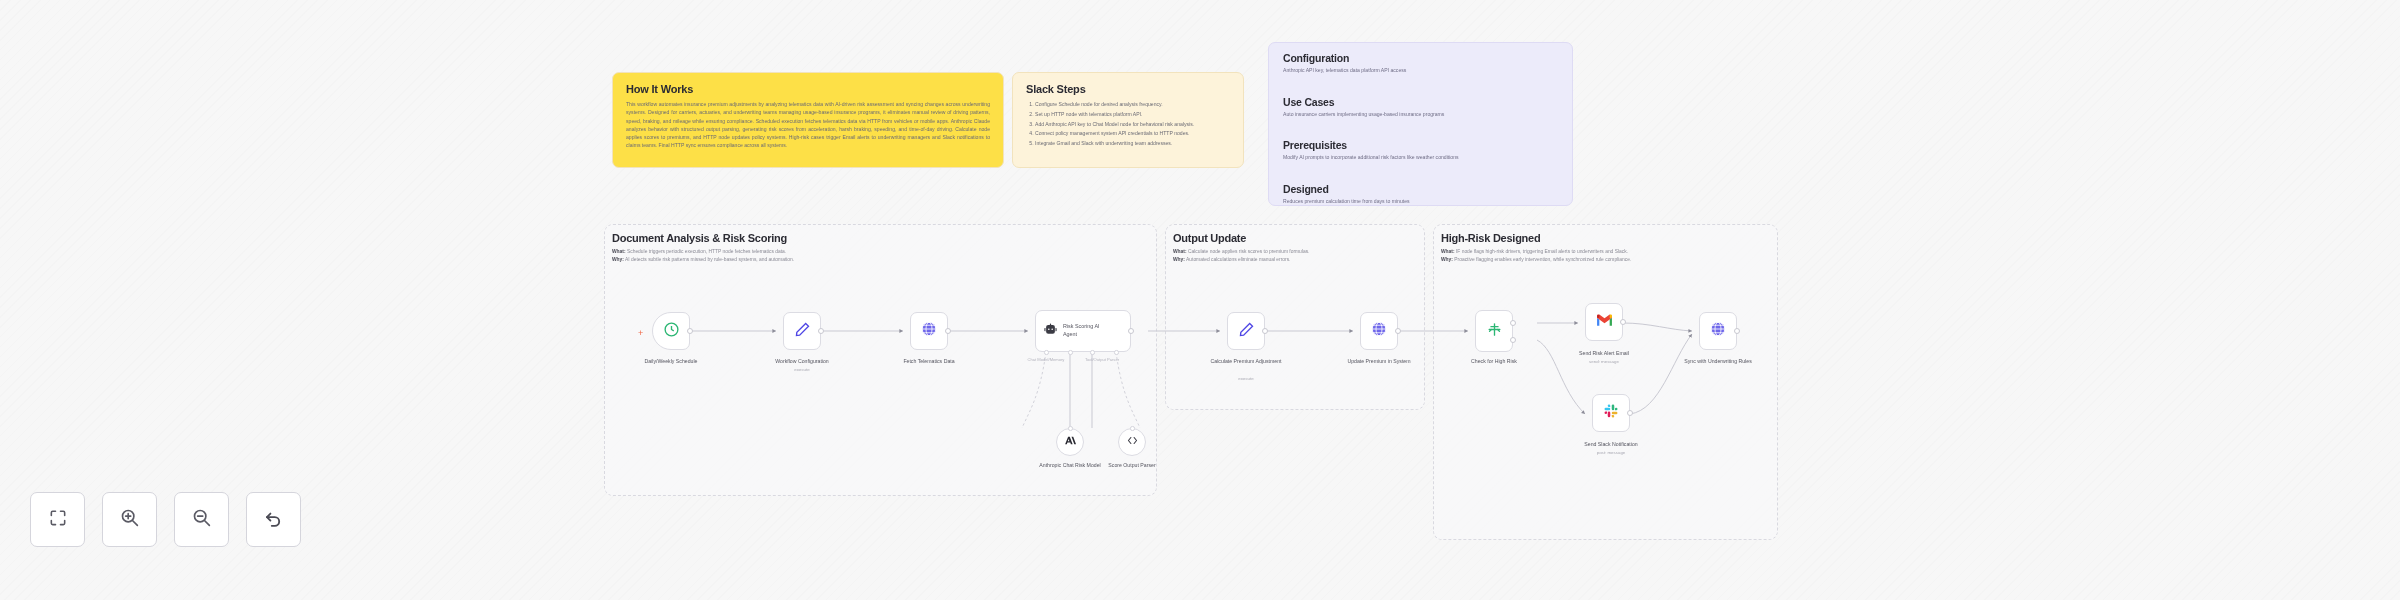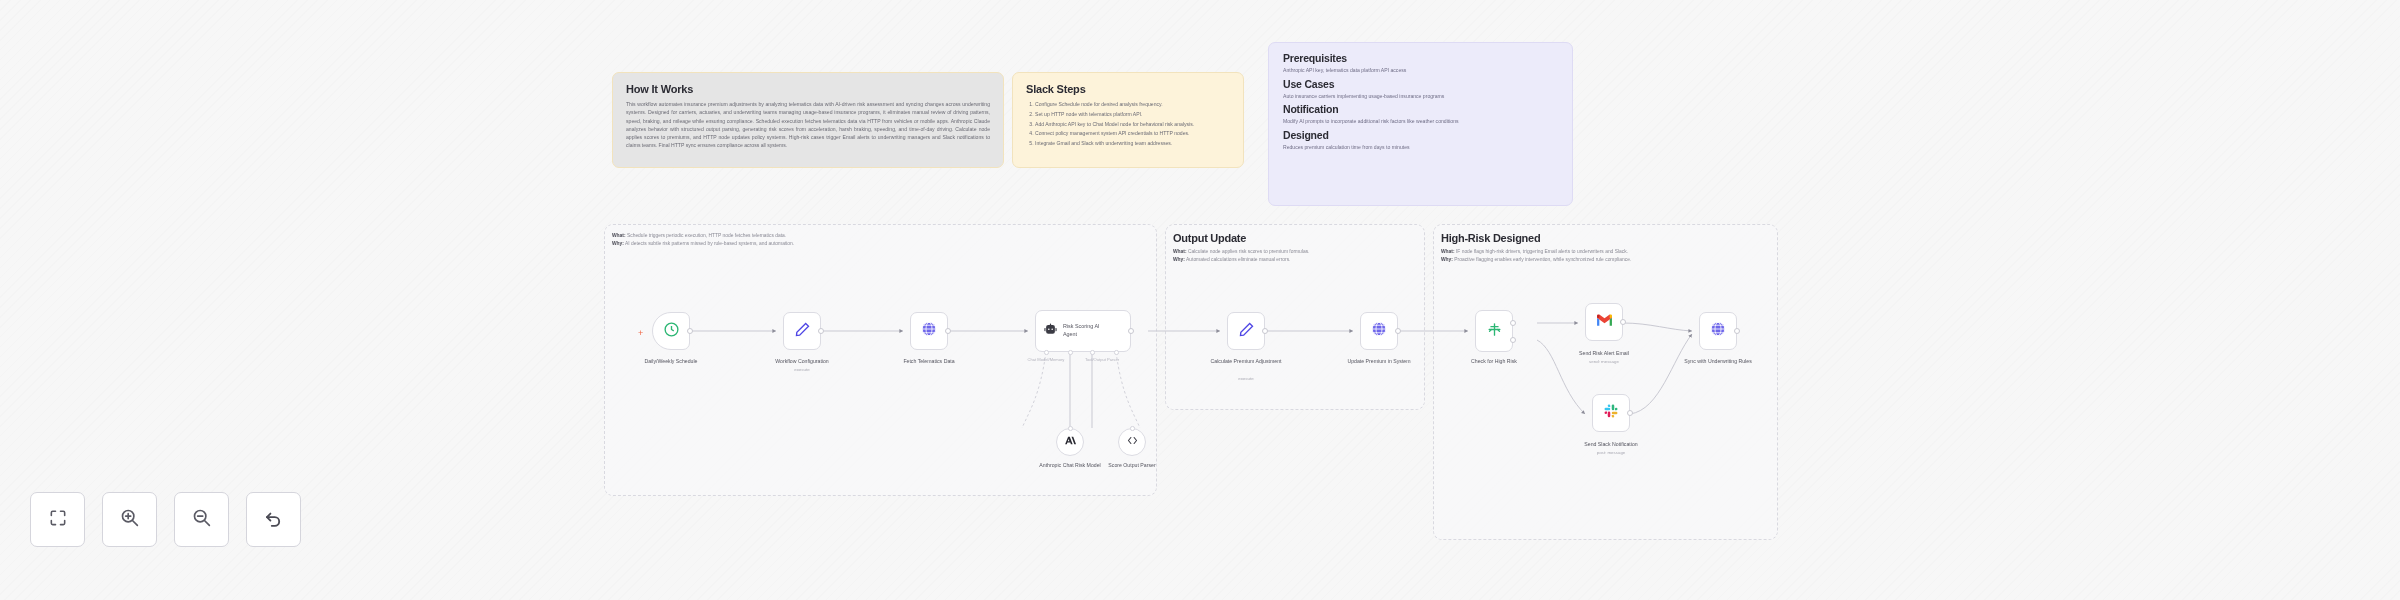--- a/index.html
+++ b/index.html
@@ -12,39 +12,39 @@
     position: relative;
   }
 
   
   .card {
     position: absolute;
     border-radius: 7px;
   }
   .card-howitworks {
     left: 612px; top: 72px; width: 392px; height: 96px;
-    background: #e5e5e5; border: 1px solid #f2e3bd;
+    background: #fde047; border: 1px solid #f2e3bd;
     padding: 10px 13px 8px 13px;
   }
   .card-setup {
     left: 1012px; top: 72px; width: 232px; height: 96px;
     background: #fdf3da; border: 1px solid #f2e3bd;
     padding: 10px 13px 8px 13px;
   }
   .card-meta {
     left: 1268px; top: 42px; width: 305px; height: 164px;
     background: #ecebfa; border: 1px solid #dedbf4;
     padding: 9px 14px 8px 14px;
   }
   .card h3 {
     font-size: 11px; font-weight: bold; color: #2b2b33;
     letter-spacing: -0.2px; margin-bottom: 5px;
   }
   .card-meta h3 { font-size: 10.5px; margin-bottom: 3px; }
-  .card-meta h3:not(:first-child) { margin-top: 3px; }
+  .card-meta h3:not(:first-child) { margin-top: 21px; }
   .card p {
     font-size: 5.1px; line-height: 1.62; color: #6a6a74;
     text-align: justify;
   }
   .card-meta p { font-size: 5.1px; color: #6f6d86; line-height: 1.5; }
   .card ol { margin: 0; padding-left: 9px; }
   .card ol li {
     font-size: 5.1px; line-height: 1.62; color: #6a6a74; margin-bottom: 1.5px;
   }
 
@@ -167,35 +167,36 @@
   <ol>
     <li>Configure Schedule node for desired analysis frequency.</li>
     <li>Set up HTTP node with telematics platform API.</li>
     <li>Add Anthropic API key to Chat Model node for behavioral risk analysis.</li>
     <li>Connect policy management system API credentials to HTTP nodes.</li>
     <li>Integrate Gmail and Slack with underwriting team addresses.</li>
   </ol>
 </div>
 
 <div class="card card-meta">
-  <h3>Prerequisites</h3>
+  <h3>Configuration</h3>
   <p>Anthropic API key, telematics data platform API access</p>
   <h3>Use Cases</h3>
   <p>Auto insurance carriers implementing usage-based insurance programs</p>
-  <h3>Notification</h3>
+  <h3>Prerequisites</h3>
   <p>Modify AI prompts to incorporate additional risk factors like weather conditions</p>
   <h3>Designed</h3>
   <p>Reduces premium calculation time from days to minutes</p>
 </div>
 
 <div class="group g1"></div>
 <div class="group g2"></div>
 <div class="group g3"></div>
 
 <div class="group-head gh1">
+  <h2>Document Analysis &amp; Risk Scoring</h2>
   <div class="ww">
     <b>What:</b>
     <span>Schedule triggers periodic execution, HTTP node fetches telematics data.</span>
   </div>
   <div class="ww">
     <b>Why:</b>
     <span>AI detects subtle risk patterns missed by rule-based systems, and automation.</span>
   </div>
 </div>
 

